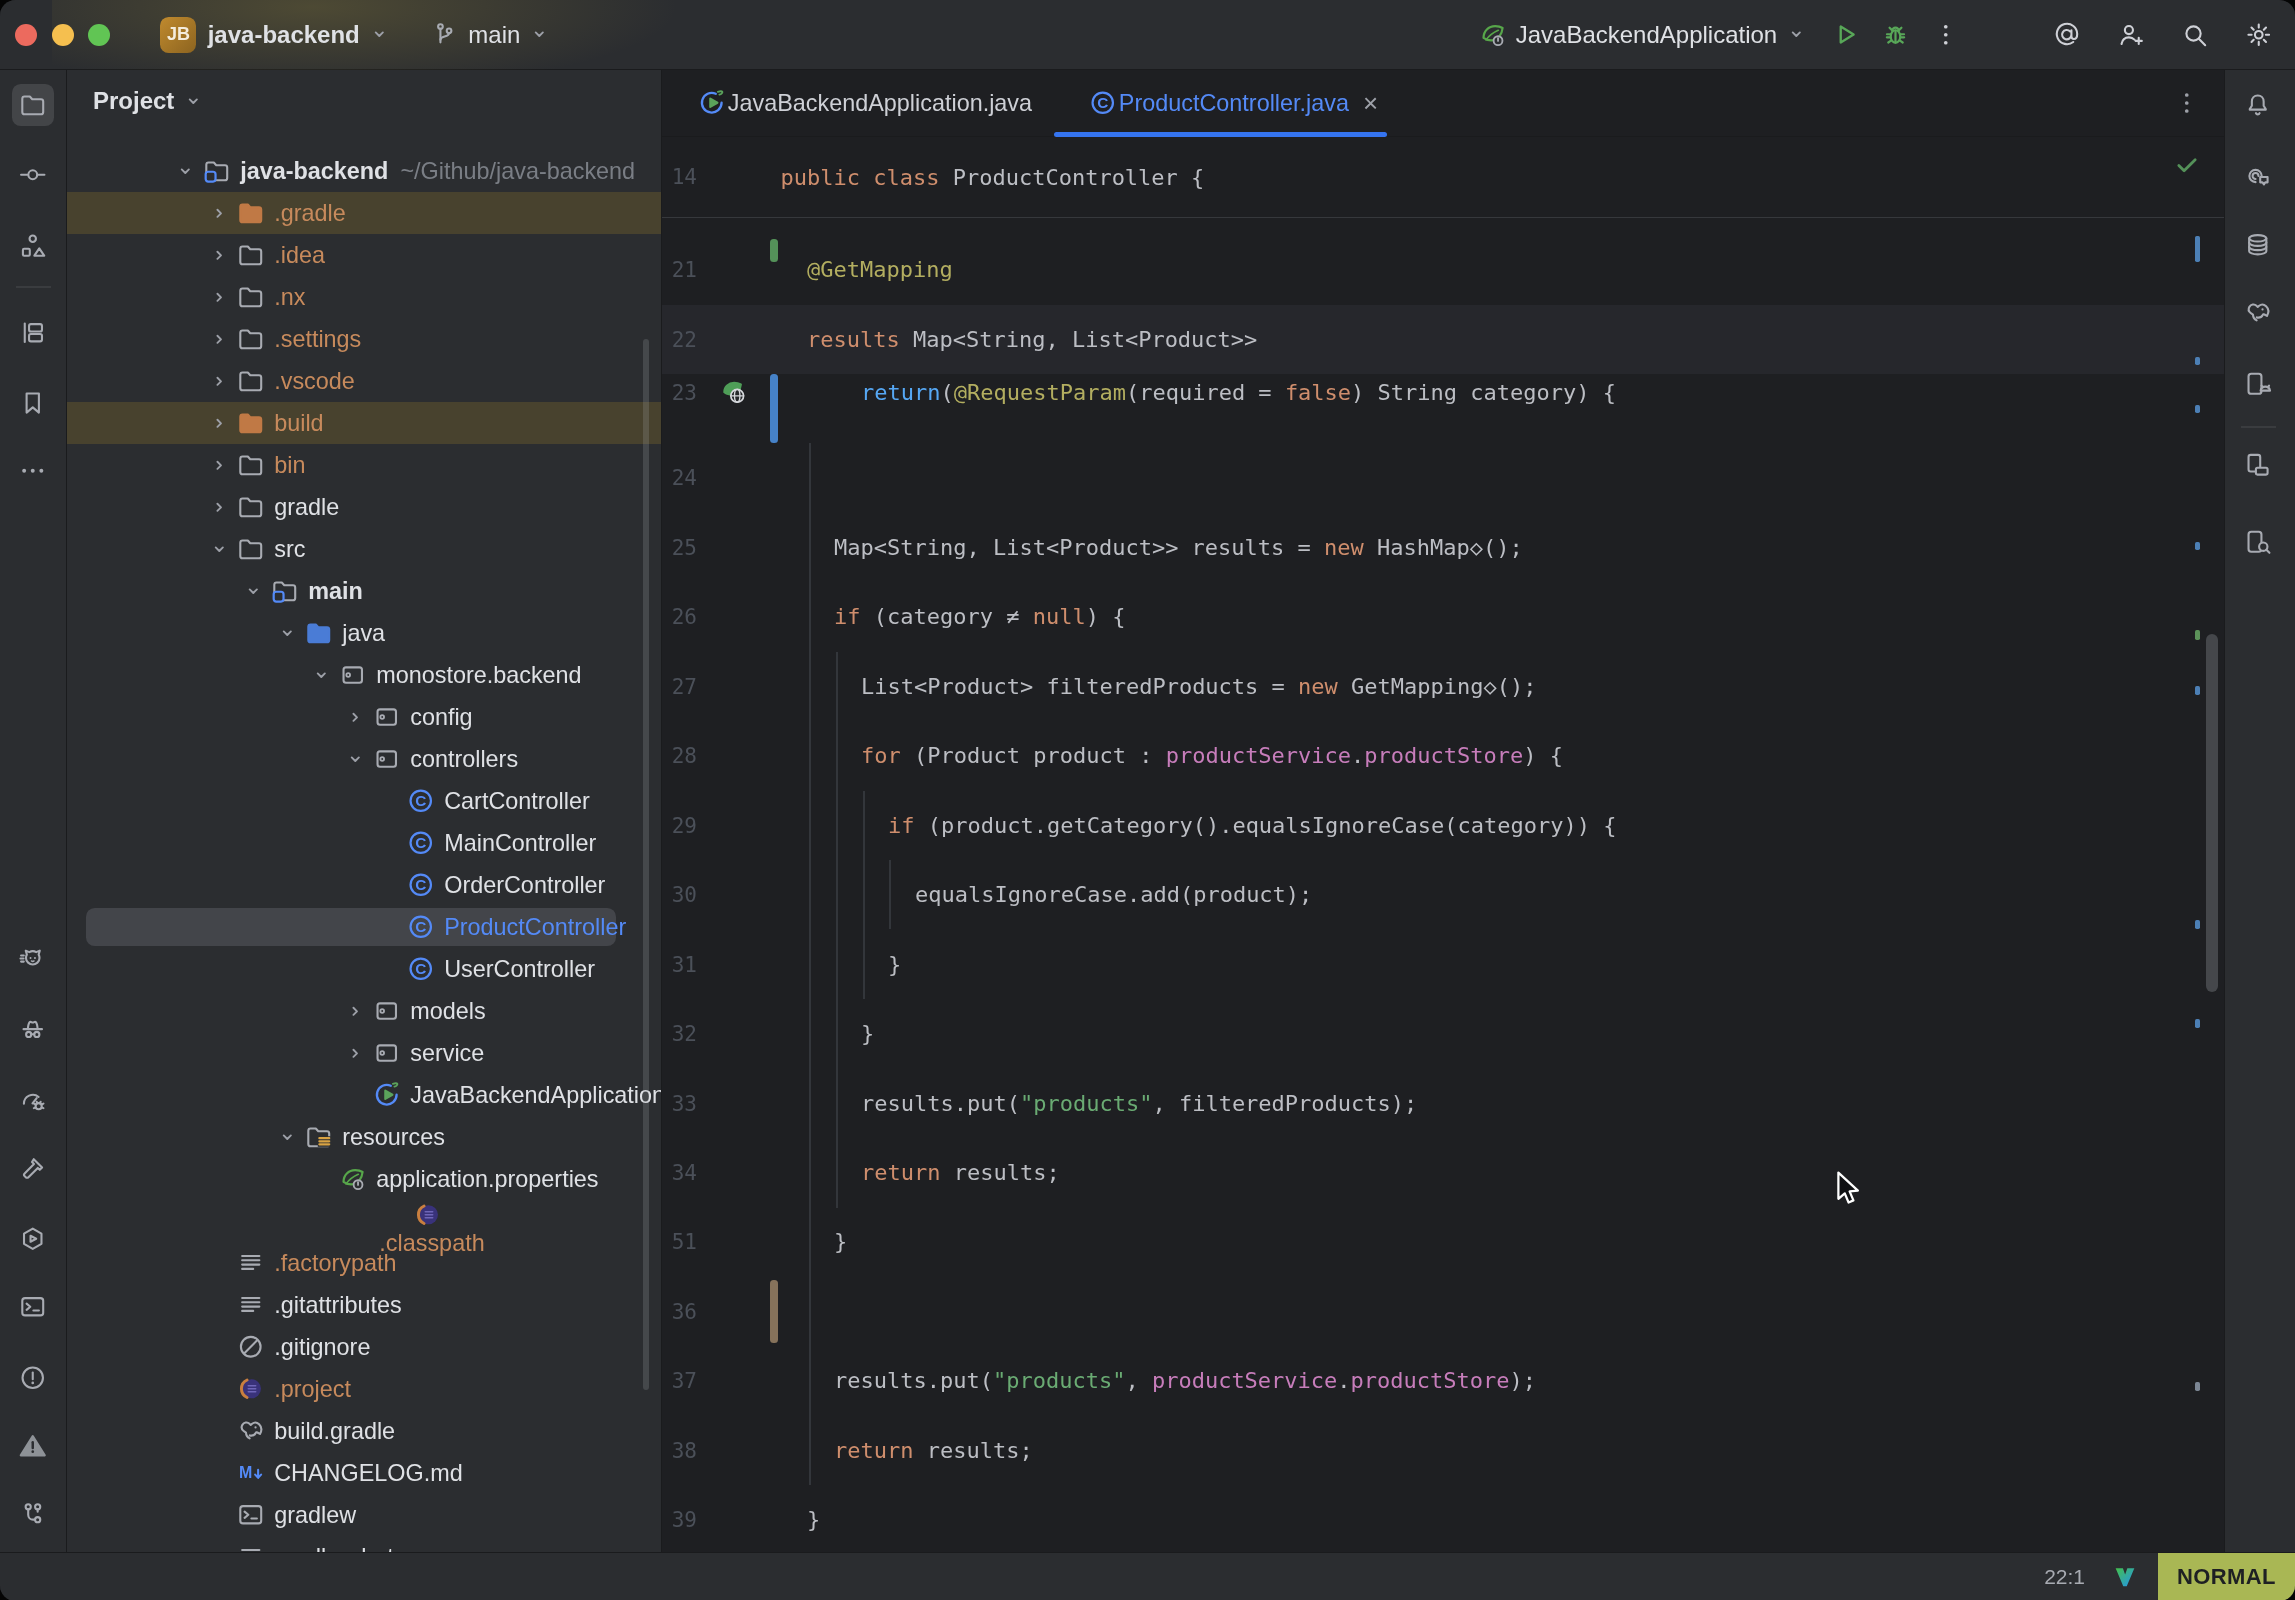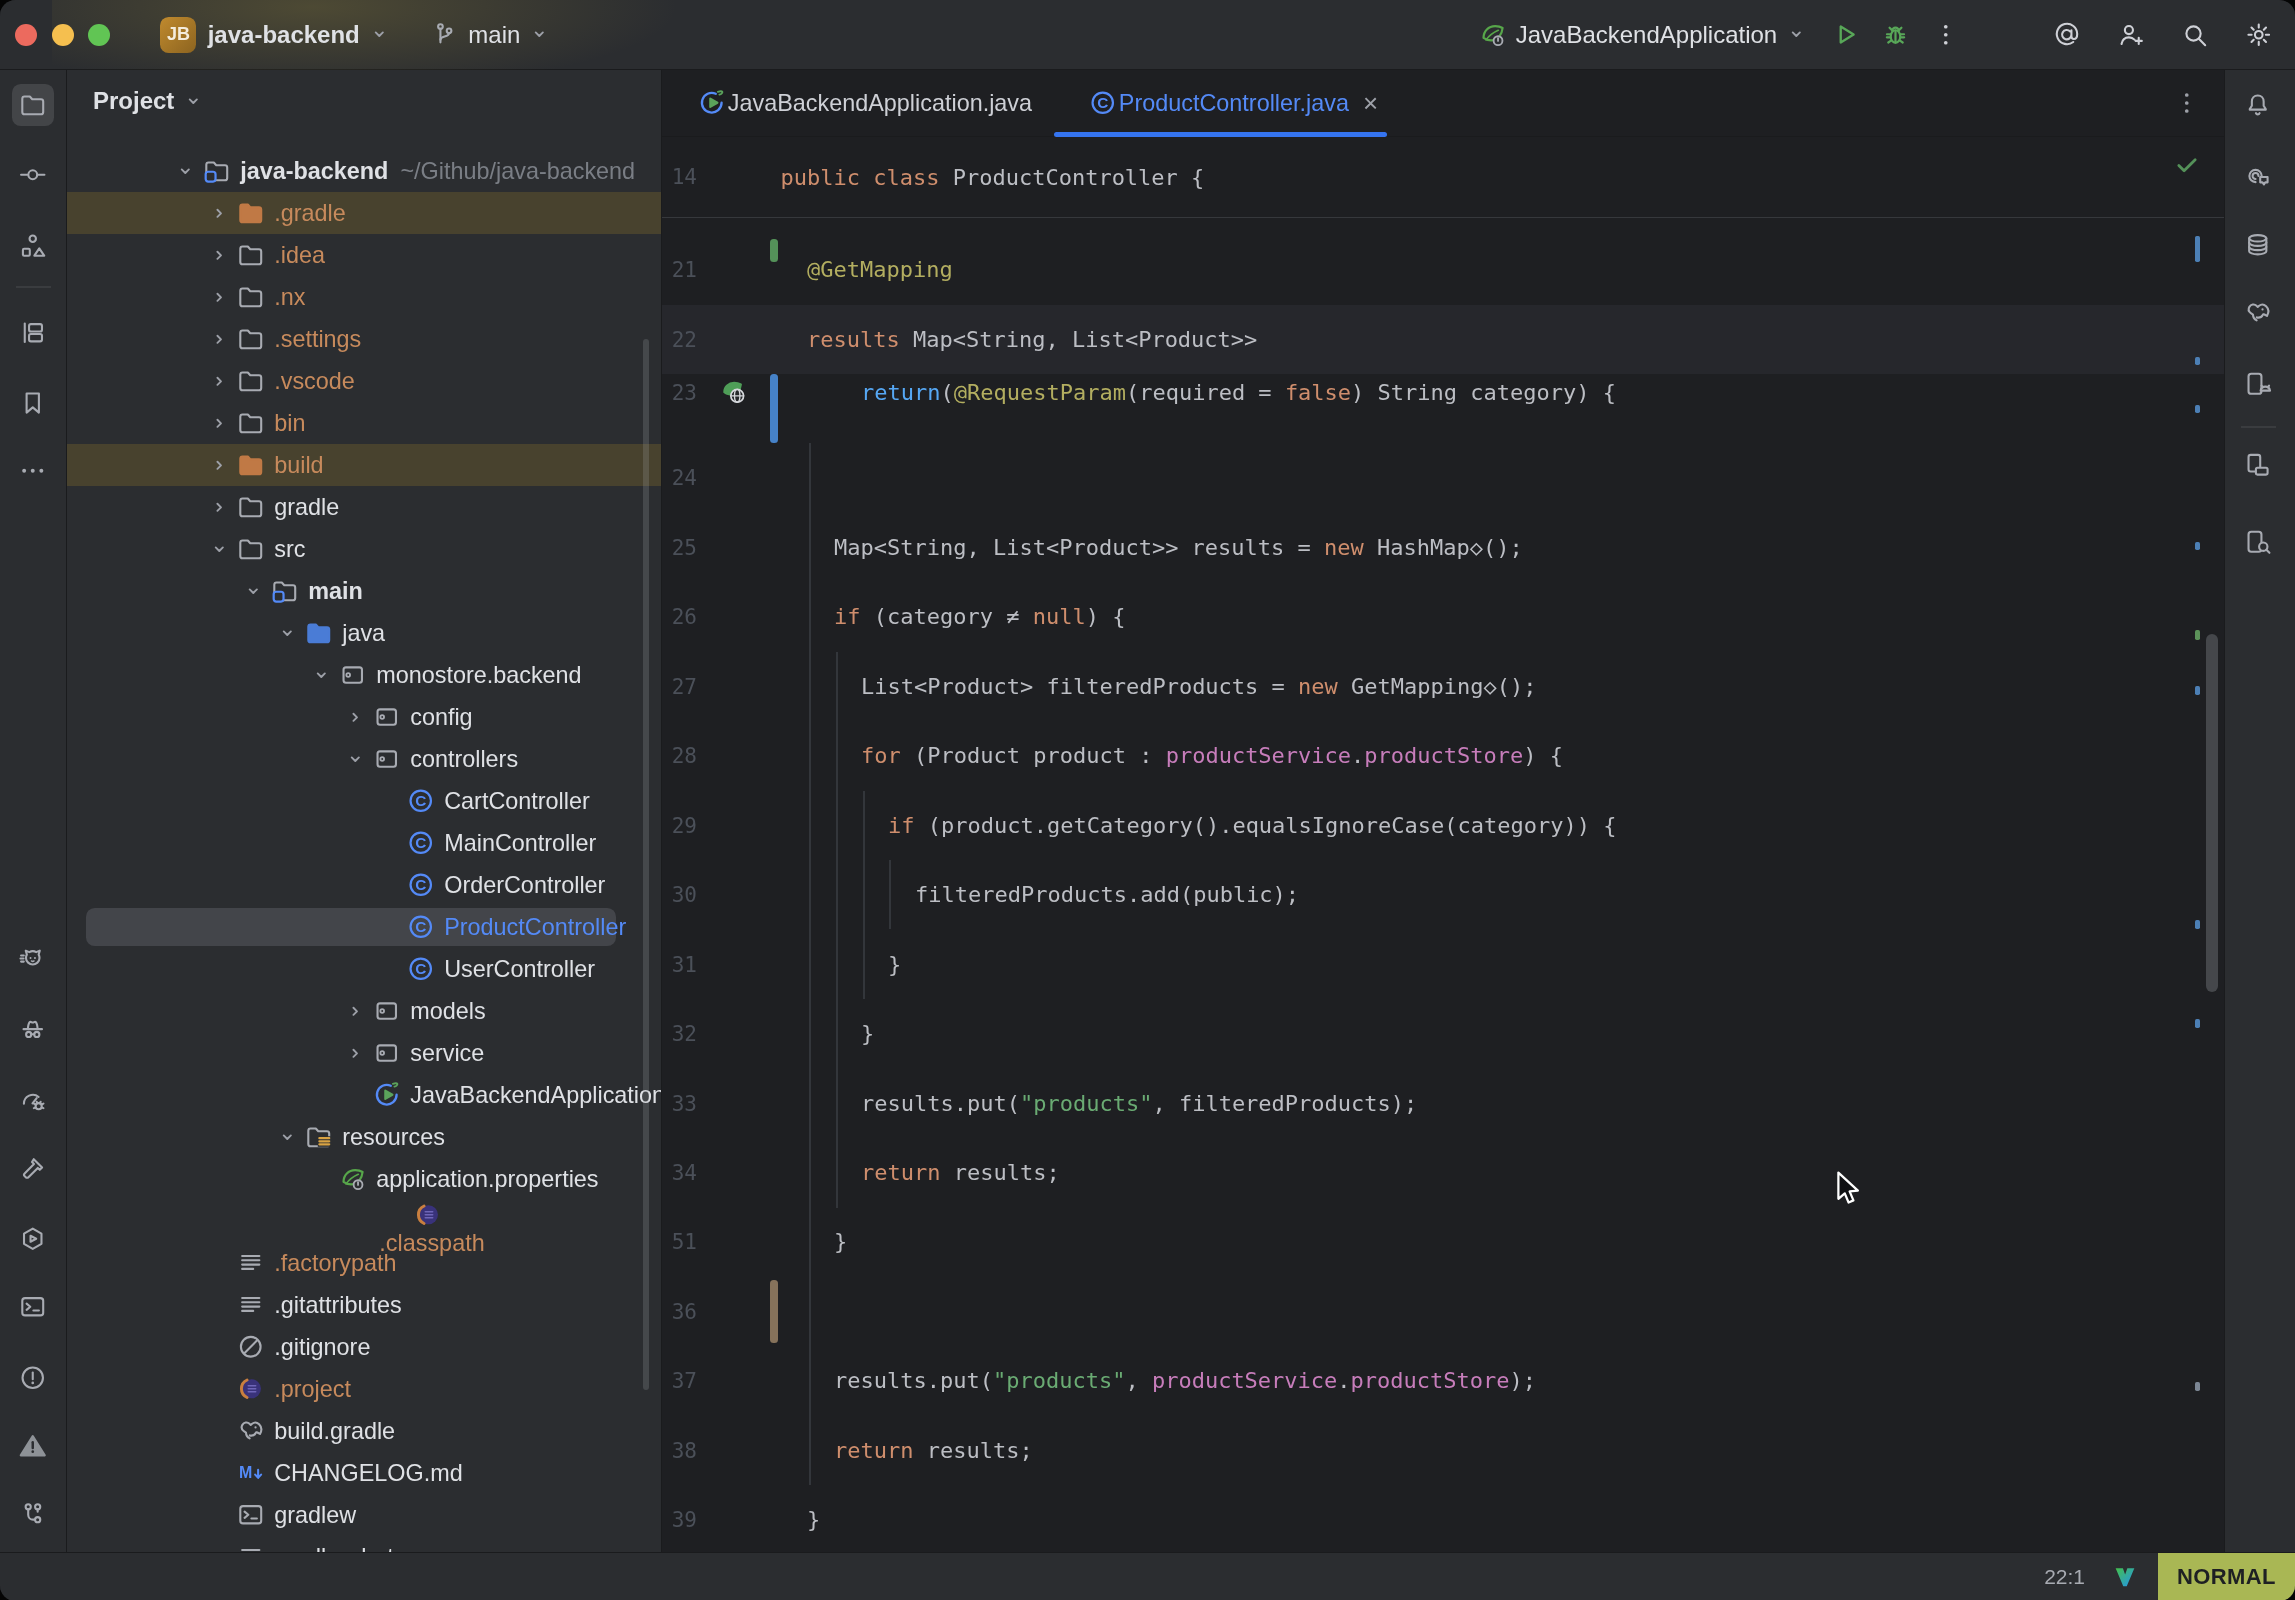--- a/index.html
+++ b/index.html
@@ -417,45 +417,45 @@
               </svg>
             </span>
             <span class="ticon icon">
               <svg width="29.5" height="29.5" viewBox="0 0 24 24" fill="none" stroke="currentColor" stroke-width="1.7" stroke-linecap="round" stroke-linejoin="round">
                 <path d="M3.5 7.2c0-1.1.8-1.9 1.8-1.9h4.3l2 2.2h7.1c1 0 1.8.8 1.8 1.9v8.4c0 1.1-.8 1.9-1.8 1.9H5.3c-1 0-1.8-.8-1.8-1.9z"></path>
               </svg>
             </span>
             <span class="tlabel c-orange">.vscode</span>
           </div>
           <div class="trow" style="padding-left: 136px;">
+            <div class="bgband"></div>
             <span class="tchev">
               <svg width="22.6" height="22.6" viewBox="0 0 24 24" fill="none" stroke="currentColor" stroke-width="2" stroke-linecap="round" stroke-linejoin="round">
                 <path d="M10 8.2l3.8 3.8-3.8 3.8"></path>
               </svg>
             </span>
             <span class="ticon icon">
               <svg width="29.5" height="29.5" viewBox="0 0 24 24" fill="none" stroke="currentColor" stroke-width="1.7" stroke-linecap="round" stroke-linejoin="round">
+                <path d="M3.5 7.2c0-1.1.8-1.9 1.8-1.9h4.3l2 2.2h7.1c1 0 1.8.8 1.8 1.9v8.4c0 1.1-.8 1.9-1.8 1.9H5.3c-1 0-1.8-.8-1.8-1.9z" fill="#C07945" stroke="#C07945"></path>
+              </svg>
+            </span>
+            <span class="tlabel c-orange">build</span>
+          </div>
+          <div class="trow" style="padding-left: 136px;">
+            <span class="tchev">
+              <svg width="22.6" height="22.6" viewBox="0 0 24 24" fill="none" stroke="currentColor" stroke-width="2" stroke-linecap="round" stroke-linejoin="round">
+                <path d="M10 8.2l3.8 3.8-3.8 3.8"></path>
+              </svg>
+            </span>
+            <span class="ticon icon">
+              <svg width="29.5" height="29.5" viewBox="0 0 24 24" fill="none" stroke="currentColor" stroke-width="1.7" stroke-linecap="round" stroke-linejoin="round">
                 <path d="M3.5 7.2c0-1.1.8-1.9 1.8-1.9h4.3l2 2.2h7.1c1 0 1.8.8 1.8 1.9v8.4c0 1.1-.8 1.9-1.8 1.9H5.3c-1 0-1.8-.8-1.8-1.9z"></path>
               </svg>
             </span>
             <span class="tlabel c-orange">bin</span>
-          </div>
-          <div class="trow" style="padding-left: 136px;">
-            <div class="bgband"></div>
-            <span class="tchev">
-              <svg width="22.6" height="22.6" viewBox="0 0 24 24" fill="none" stroke="currentColor" stroke-width="2" stroke-linecap="round" stroke-linejoin="round">
-                <path d="M10 8.2l3.8 3.8-3.8 3.8"></path>
-              </svg>
-            </span>
-            <span class="ticon icon">
-              <svg width="29.5" height="29.5" viewBox="0 0 24 24" fill="none" stroke="currentColor" stroke-width="1.7" stroke-linecap="round" stroke-linejoin="round">
-                <path d="M3.5 7.2c0-1.1.8-1.9 1.8-1.9h4.3l2 2.2h7.1c1 0 1.8.8 1.8 1.9v8.4c0 1.1-.8 1.9-1.8 1.9H5.3c-1 0-1.8-.8-1.8-1.9z" fill="#C07945" stroke="#C07945"></path>
-              </svg>
-            </span>
-            <span class="tlabel c-orange">build</span>
           </div>
           <div class="trow" style="padding-left: 136px;">
             <span class="tchev">
               <svg width="22.6" height="22.6" viewBox="0 0 24 24" fill="none" stroke="currentColor" stroke-width="2" stroke-linecap="round" stroke-linejoin="round">
                 <path d="M10 8.2l3.8 3.8-3.8 3.8"></path>
               </svg>
             </span>
             <span class="ticon icon">
               <svg width="29.5" height="29.5" viewBox="0 0 24 24" fill="none" stroke="currentColor" stroke-width="1.7" stroke-linecap="round" stroke-linejoin="round">
                 <path d="M3.5 7.2c0-1.1.8-1.9 1.8-1.9h4.3l2 2.2h7.1c1 0 1.8.8 1.8 1.9v8.4c0 1.1-.8 1.9-1.8 1.9H5.3c-1 0-1.8-.8-1.8-1.9z"></path>
@@ -852,21 +852,21 @@
           <div class="crow" style="top: 654px;">
             <span class="lnum">29</span>
             <span class="gslot"></span>
             <span class="mkslot"></span>
             <span class="codetext" style="padding-left: 111px;"><span class="tk-kw">if</span><span class="tk-def"> (product.getCategory().equalsIgnoreCase(category)) {</span></span>
           </div>
           <div class="crow" style="top: 723px;">
             <span class="lnum">30</span>
             <span class="gslot"></span>
             <span class="mkslot"></span>
-            <span class="codetext" style="padding-left: 138px;"><span class="tk-def">filteredProducts.add(public);</span></span>
+            <span class="codetext" style="padding-left: 138px;"><span class="tk-def">equalsIgnoreCase.add(product);</span></span>
           </div>
           <div class="crow" style="top: 793px;">
             <span class="lnum">31</span>
             <span class="gslot"></span>
             <span class="mkslot"></span>
             <span class="codetext" style="padding-left: 111px;"><span class="tk-def">}</span></span>
           </div>
           <div class="crow" style="top: 862px;">
             <span class="lnum">32</span>
             <span class="gslot"></span>

